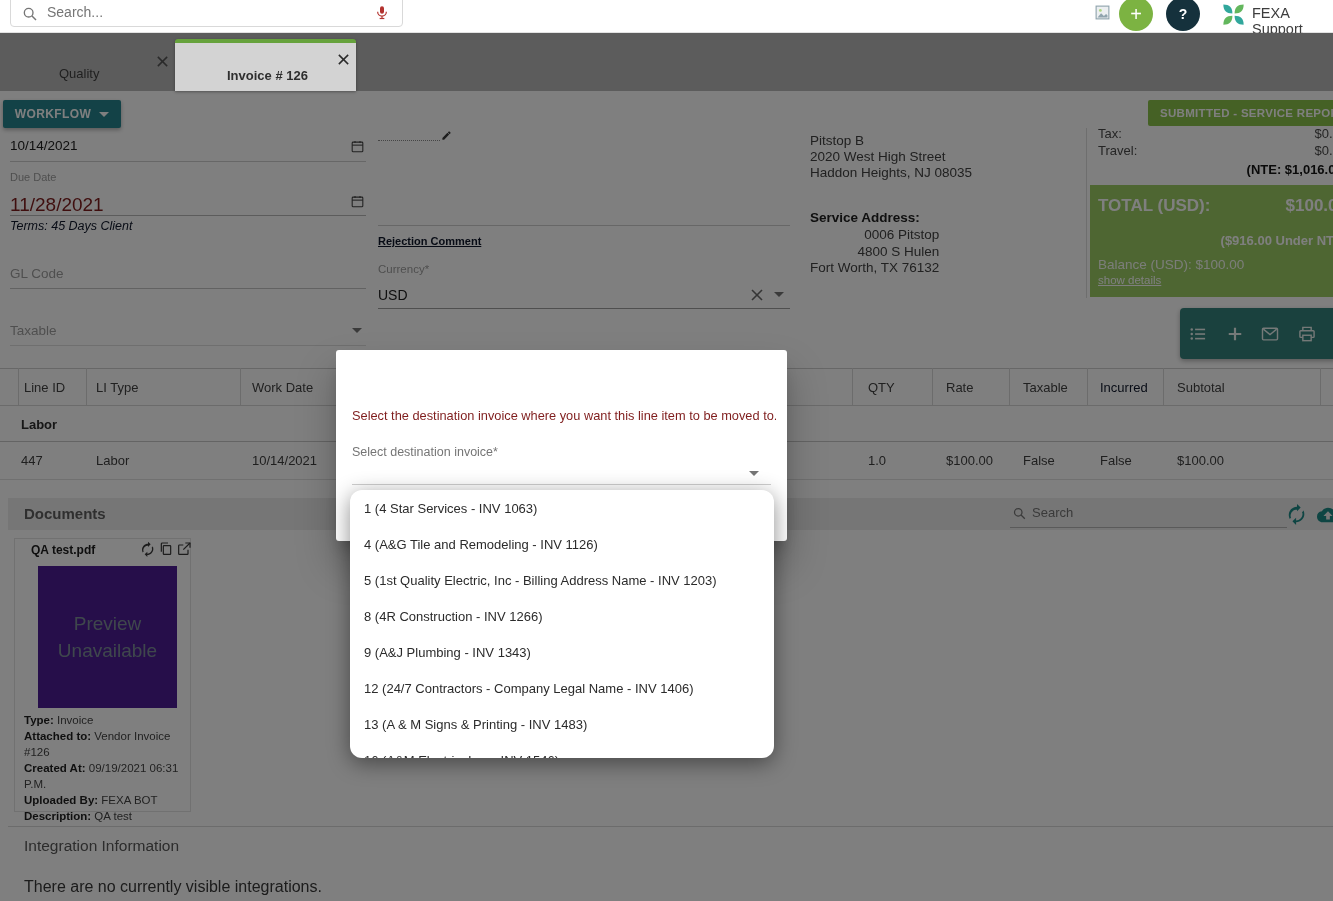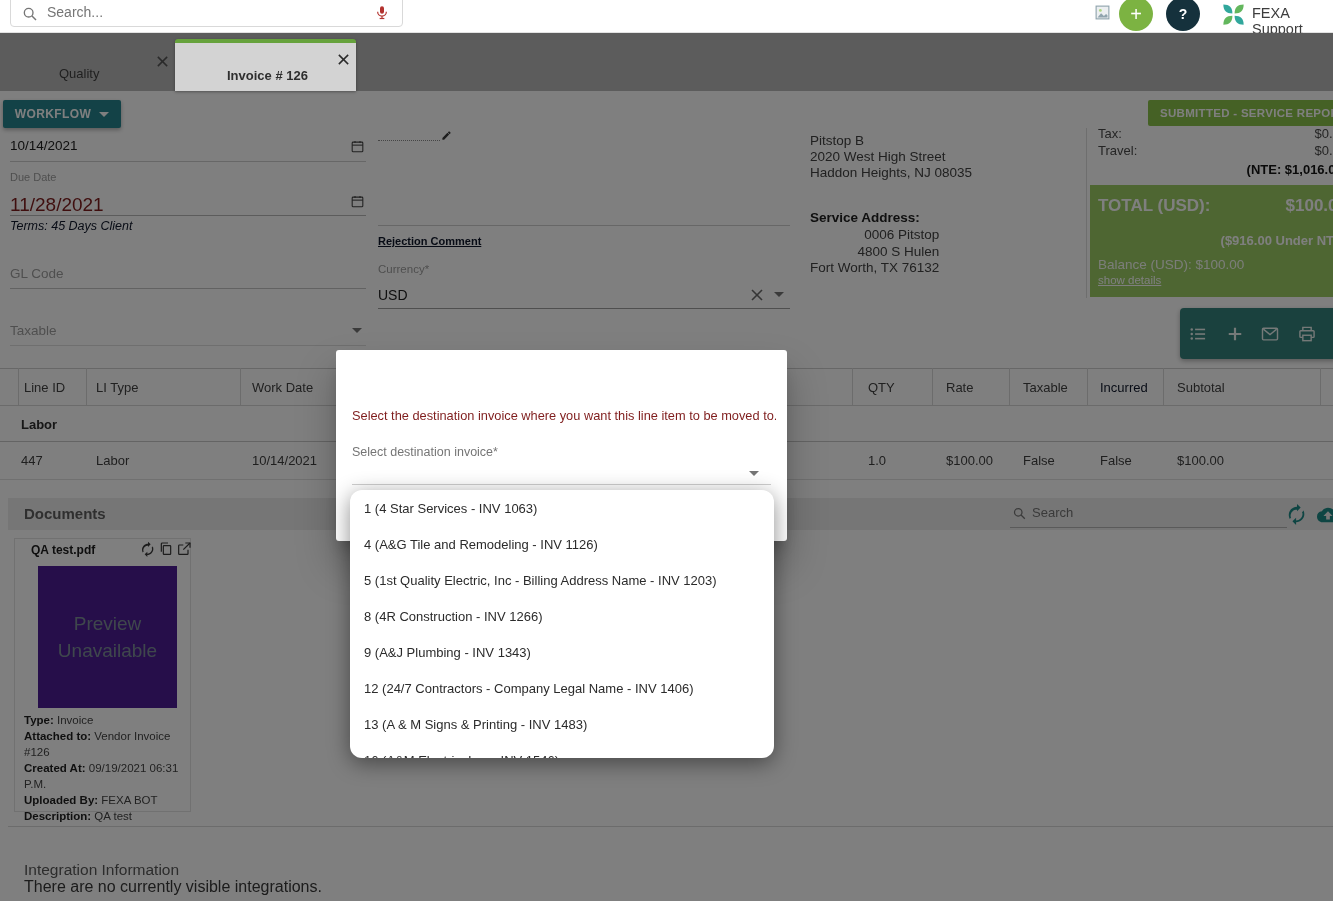--- a/index.html
+++ b/index.html
@@ -220,21 +220,21 @@
     </div>
     <div class="abs" style="left:24px;top:712px;width:162px;">
       <div class="meta-line"><b>Type:</b> <span>Invoice</span></div>
       <div class="meta-line"><b>Attached to:</b> <span>Vendor Invoice #126</span></div>
       <div class="meta-line"><b>Created At:</b> <span>09/19/2021 06:31 P.M.</span></div>
       <div class="meta-line"><b>Uploaded By:</b> <span>FEXA BOT</span></div>
       <div class="meta-line"><b>Description:</b> <span>QA test</span></div>
     </div>
 
     <div class="hline" style="left:8px;top:826px;width:1325px;background:#d8d8d8;"></div>
-    <span class="abs" style="left:24px;top:837px;font-size:15.5px;font-weight:500;color:#585858;margin-top:24px;">Integration Information</span>
+    <span class="abs" style="left:24px;top:837px;font-size:15.5px;font-weight:500;color:#585858;">Integration Information</span>
     <span class="abs" style="left:24px;top:878px;font-size:16px;color:#383838;">There are no currently visible integrations.</span>
   </div>
 
   <div class="overlay"></div>
 
   <div class="topbar">
     <div class="searchbox">
       <svg class="abs" style="left:11px;top:9px;" width="16" height="16" viewBox="0 0 24 24">
         <circle cx="10" cy="10" r="6.5" fill="none" stroke="#757575" stroke-width="2"></circle>
         <line x1="15" y1="15" x2="21" y2="21" stroke="#757575" stroke-width="2"></line>

